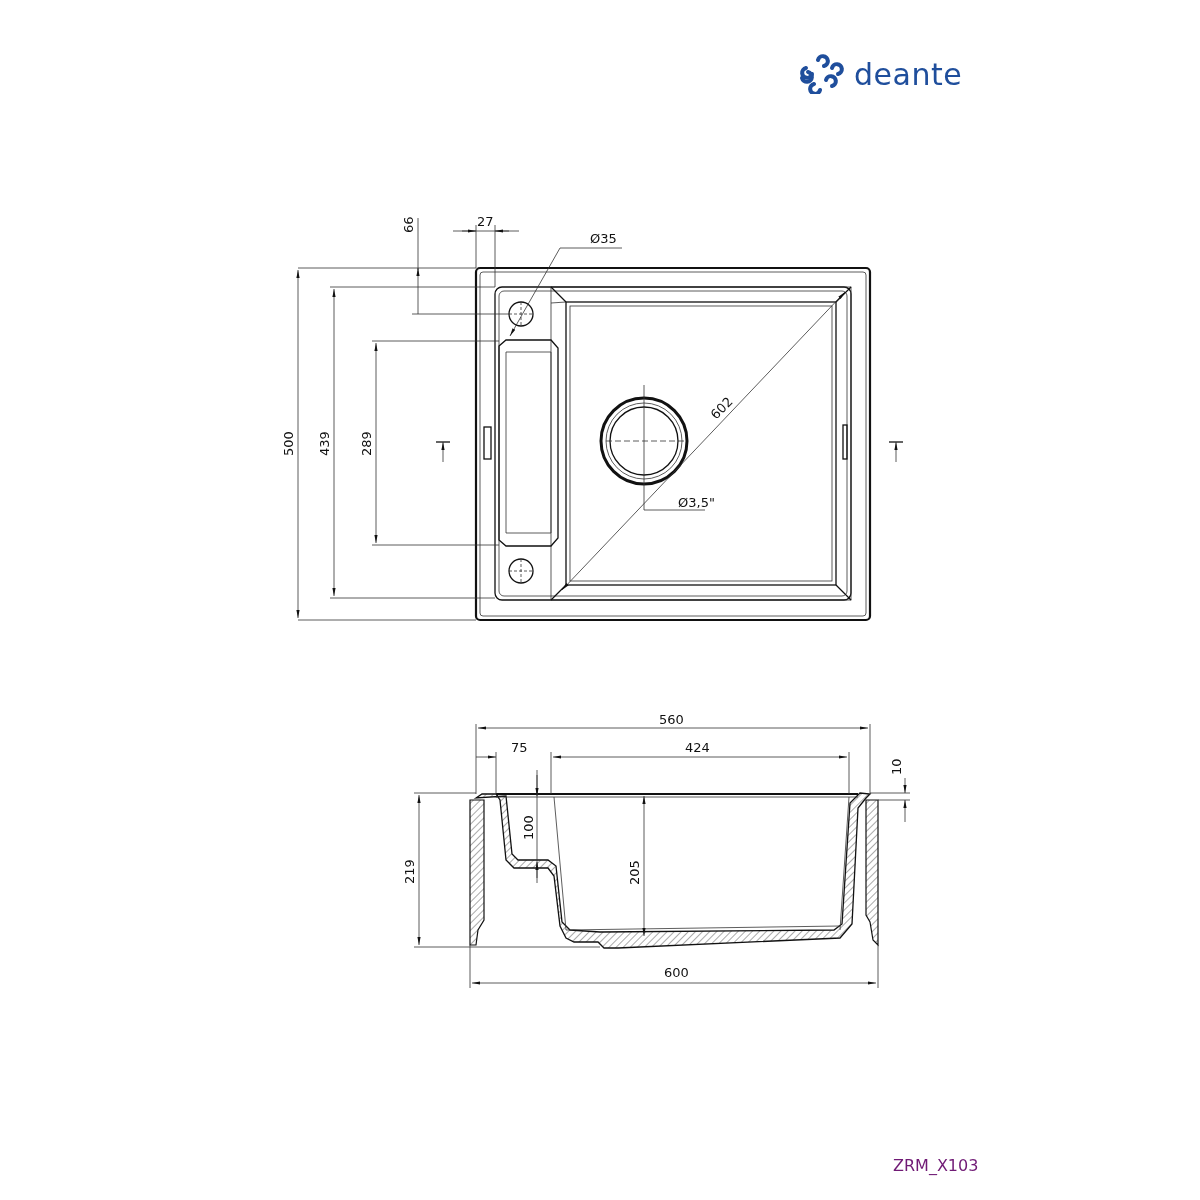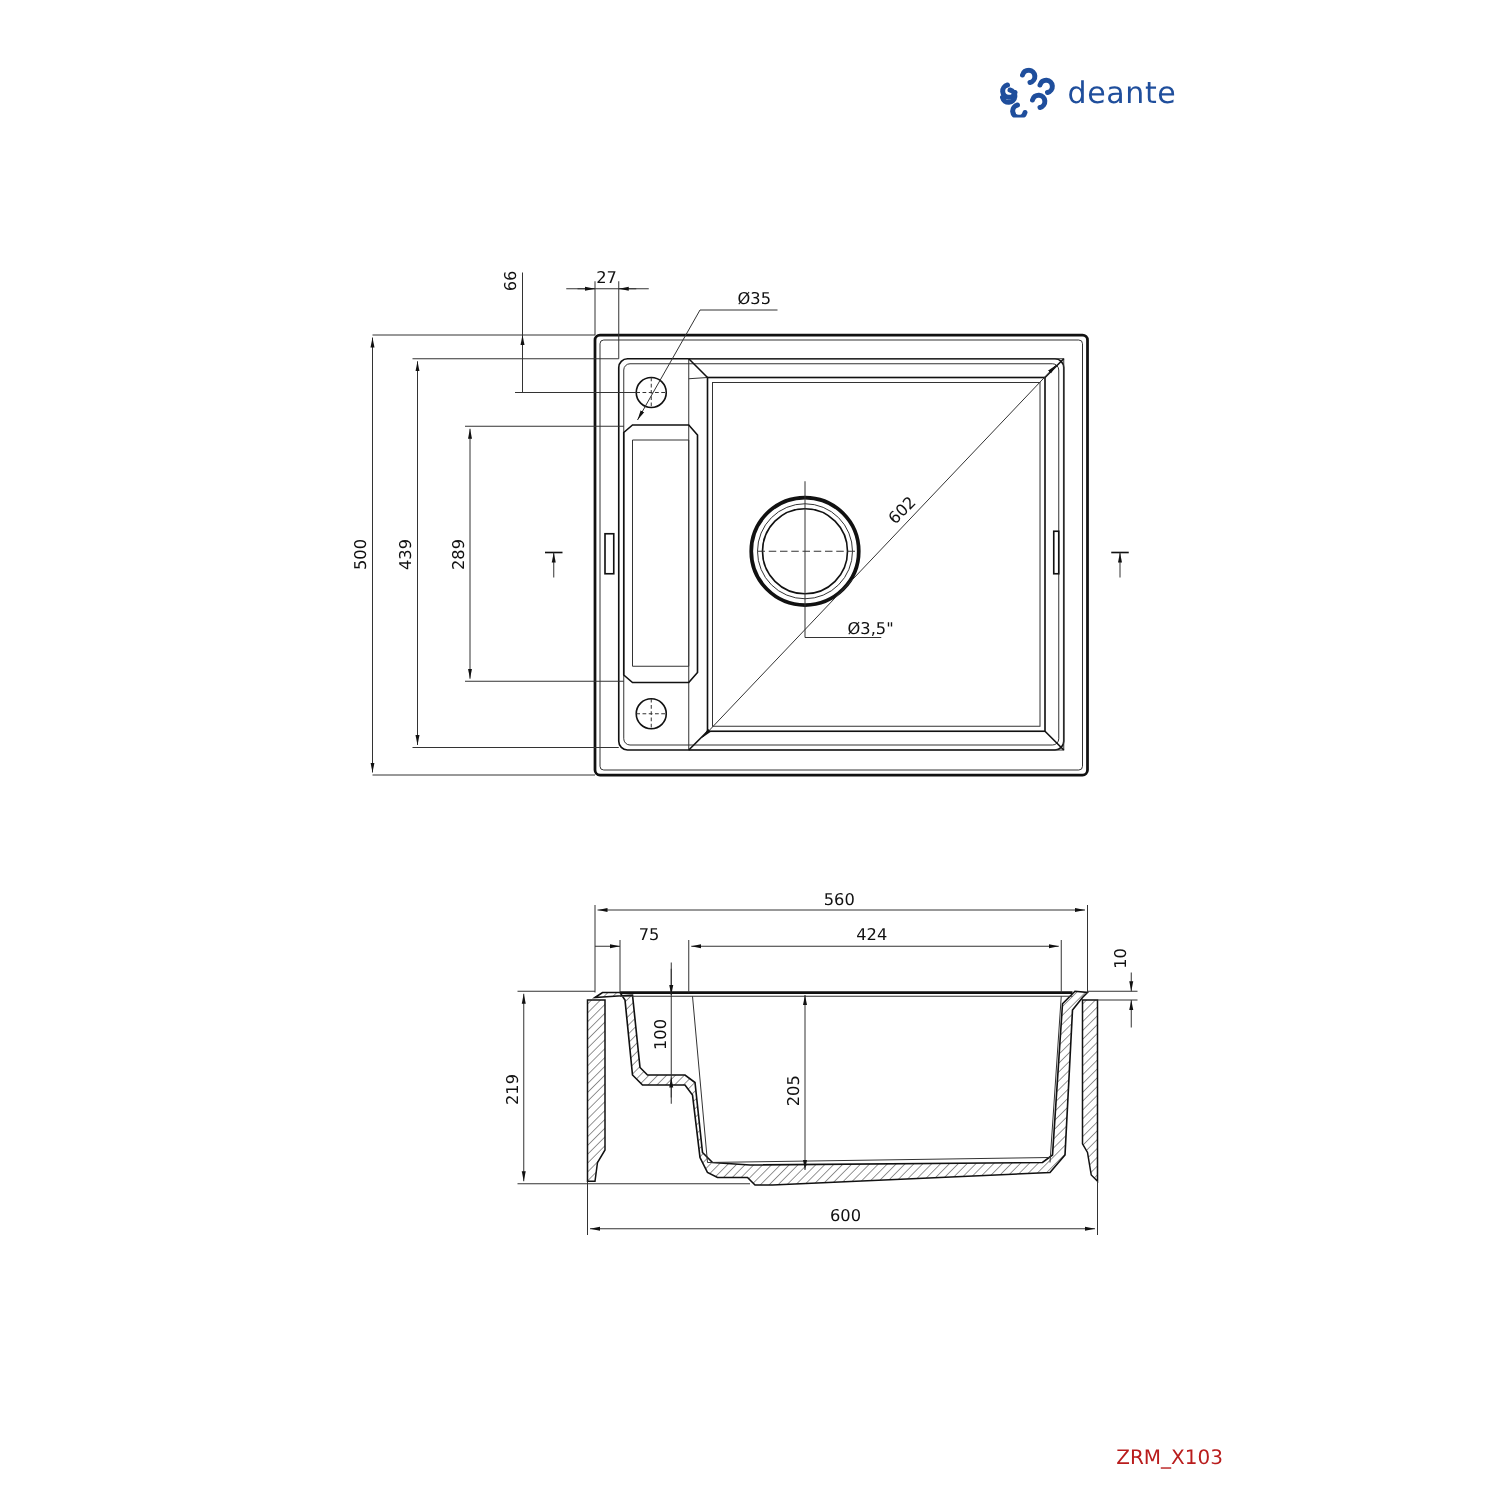--- a/index.html
+++ b/index.html
@@ -1,19 +1,19 @@
 <!DOCTYPE html>
 <html><head>
 <meta charset="utf-8">
 <style>
   html,body{margin:0;padding:0;background:#ffffff;}
   body{width:1200px;height:1200px;position:relative;overflow:hidden;font-family:"Liberation Sans",sans-serif;}
   .logo{position:absolute;left:798px;top:54px;display:flex;align-items:center;gap:8px;}
-  .logo-text{font-family:"DejaVu Sans",sans-serif;font-size:24px;color:#1f4e9c;letter-spacing:0.5px;font-weight:normal;}
-  .code{position:absolute;left:893px;top:1156px;font-size:16px;color:#b91c1c;font-family:"DejaVu Sans",sans-serif;}
+  .logo-text{font-family:"DejaVu Sans",sans-serif;font-size:30px;color:#1f4e9c;letter-spacing:0.5px;font-weight:normal;}
+  .code{position:absolute;left:893px;top:1156px;font-size:16px;color:#701a75;font-family:"DejaVu Sans",sans-serif;}
   svg.drawing{position:absolute;left:0;top:0;}
   .dim{font-family:"DejaVu Sans",sans-serif;font-size:13px;fill:#111;}
   .thin{stroke:#333;stroke-width:0.8;fill:none;}
   .med{stroke:#111;stroke-width:1.3;fill:none;}
   .thick{stroke:#111;stroke-width:2.2;fill:none;}
   .hatch{fill:url(#hatch);stroke:#111;stroke-width:1.2;}
 </style>
 </head>
 <body>
 

